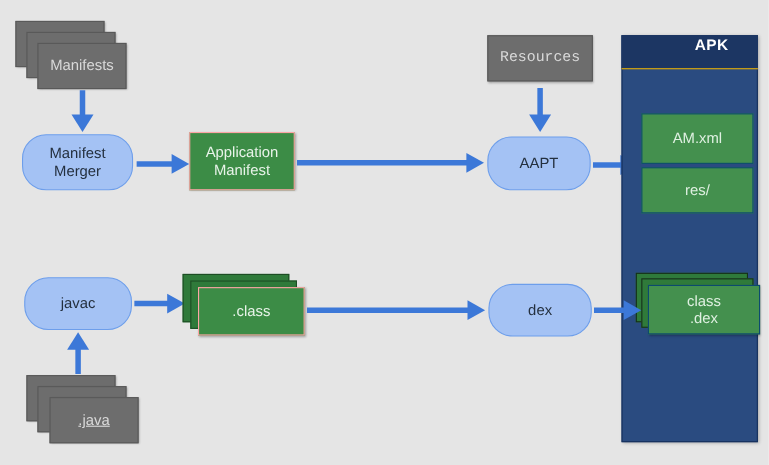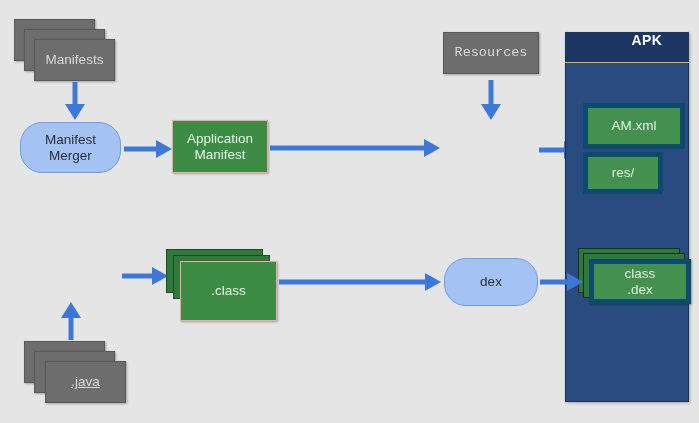--- a/index.html
+++ b/index.html
@@ -56,21 +56,21 @@
     box-shadow: 1px 1px 2px rgba(0,0,0,0.30);
   }
   .card-green-back {
     background: #2f7a3a;
     border: 1px solid #1d4d24;
     position: absolute;
     box-sizing: border-box;
   }
   .card-green-inapk {
     background: #44904e;
-    border: 5px solid #0c4a6e;
+    border: 1px solid #0c4a6e;
     color: #dff0e1;
     font-size: 13.5px;
   }
 
   
   .pill-blue {
     background: #a4c2f4;
     border: 1.4px solid #6d9eeb;
     border-radius: 22px;
     color: #24303f;
@@ -146,48 +146,54 @@
 
   <div class="node card-gray" style="left:443px; top:32px; width:96px; height:42px;font-family:Liberation Mono, monospace;">
     <span>Resources</span>
   </div>
 
   <svg class="arrow" style="left:476px; top:78px;" width="30" height="44" viewBox="0 0 30 44">
     <line x1="15" y1="2" x2="15" y2="28" stroke="#3c78d8" stroke-width="5"></line>
     <polygon points="15,42 5,26 25,26" fill="#3c78d8"></polygon>
   </svg>
 
+  <div class="node pill-blue" style="left:443px; top:124px; width:94px; height:49px;">
+    <span>AAPT</span>
+  </div>
 
   <svg class="arrow" style="left:539px; top:136px;" width="42" height="28" viewBox="0 0 42 28">
     <line x1="0" y1="14" x2="27" y2="14" stroke="#3c78d8" stroke-width="5"></line>
     <polygon points="41,14 25,5 25,23" fill="#3c78d8"></polygon>
   </svg>
 
   <div class="apk-body" style="left:565px; top:32px; width:124px; height:370px;"></div>
   <div class="apk-header" style="left:565px; top:32px; width:124px; height:31px;">
     <span>APK</span>
   </div>
 
   <div class="node card-green-inapk" style="left:583px; top:103px; width:102px; height:46px;">
     <span>AM.xml</span>
   </div>
 
-  <div class="node card-green-inapk" style="left:583px; top:152px; width:80px; height:42px;">
+  <div class="node card-green-inapk" style="left:583px; top:152px; width:102px; height:42px;">
     <span>res/</span>
   </div>
 
   <div>
     <div class="card-green-back" style="left:578px; top:248px; width:102px; height:45px; background:#2f7a3a; border-color:#16301a;"></div>
     <div class="card-green-back" style="left:583px; top:253px; width:102px; height:45px; background:#2f7a3a; border-color:#16301a;"></div>
     <div class="node card-green-inapk" style="left:589px; top:259px; width:102px; height:45px; box-shadow:1px 1px 2px rgba(0,0,0,0.30);">
       <span>class
 .dex</span>
     </div>
   </div>
 
+  <div class="node pill-blue" style="left:22px; top:252px; width:98px; height:48px;">
+    <span>javac</span>
+  </div>
 
   <svg class="arrow" style="left:56px; top:300px;" width="30" height="42" viewBox="0 0 30 42">
     <line x1="15" y1="40" x2="15" y2="16" stroke="#3c78d8" stroke-width="5"></line>
     <polygon points="15,2 5,18 25,18" fill="#3c78d8"></polygon>
   </svg>
 
   <div>
     <div class="card-gray-back" style="left:24px; top:341px; width:81px; height:42px;"></div>
     <div class="card-gray-back" style="left:34px; top:351px; width:81px; height:42px;"></div>
     <div class="node card-gray" style="left:45px; top:361px; width:81px; height:42px;text-decoration:underline;">
@@ -196,21 +202,21 @@
   </div>
 
   <svg class="arrow" style="left:122px; top:262px;" width="48" height="28" viewBox="0 0 48 28">
     <line x1="0" y1="14" x2="32" y2="14" stroke="#3c78d8" stroke-width="5"></line>
     <polygon points="46,14 30,5 30,23" fill="#3c78d8"></polygon>
   </svg>
 
   <div>
     <div class="card-green-back" style="left:166px; top:249px; width:97px; height:44px;"></div>
     <div class="card-green-back" style="left:173px; top:255px; width:97px; height:44px;"></div>
-    <div class="node card-green" style="left:180px; top:261px; width:97px; height:60px;">
+    <div class="node card-green" style="left:180px; top:261px; width:97px; height:44px;">
       <span>.class</span>
     </div>
   </div>
 
   <svg class="arrow" style="left:279px; top:268px;" width="164" height="28" viewBox="0 0 164 28">
     <line x1="0" y1="14" x2="148" y2="14" stroke="#3c78d8" stroke-width="5"></line>
     <polygon points="162,14 146,5 146,23" fill="#3c78d8"></polygon>
   </svg>
 
   <div class="node pill-blue" style="left:444px; top:258px; width:94px; height:48px;justify-content:center;">

